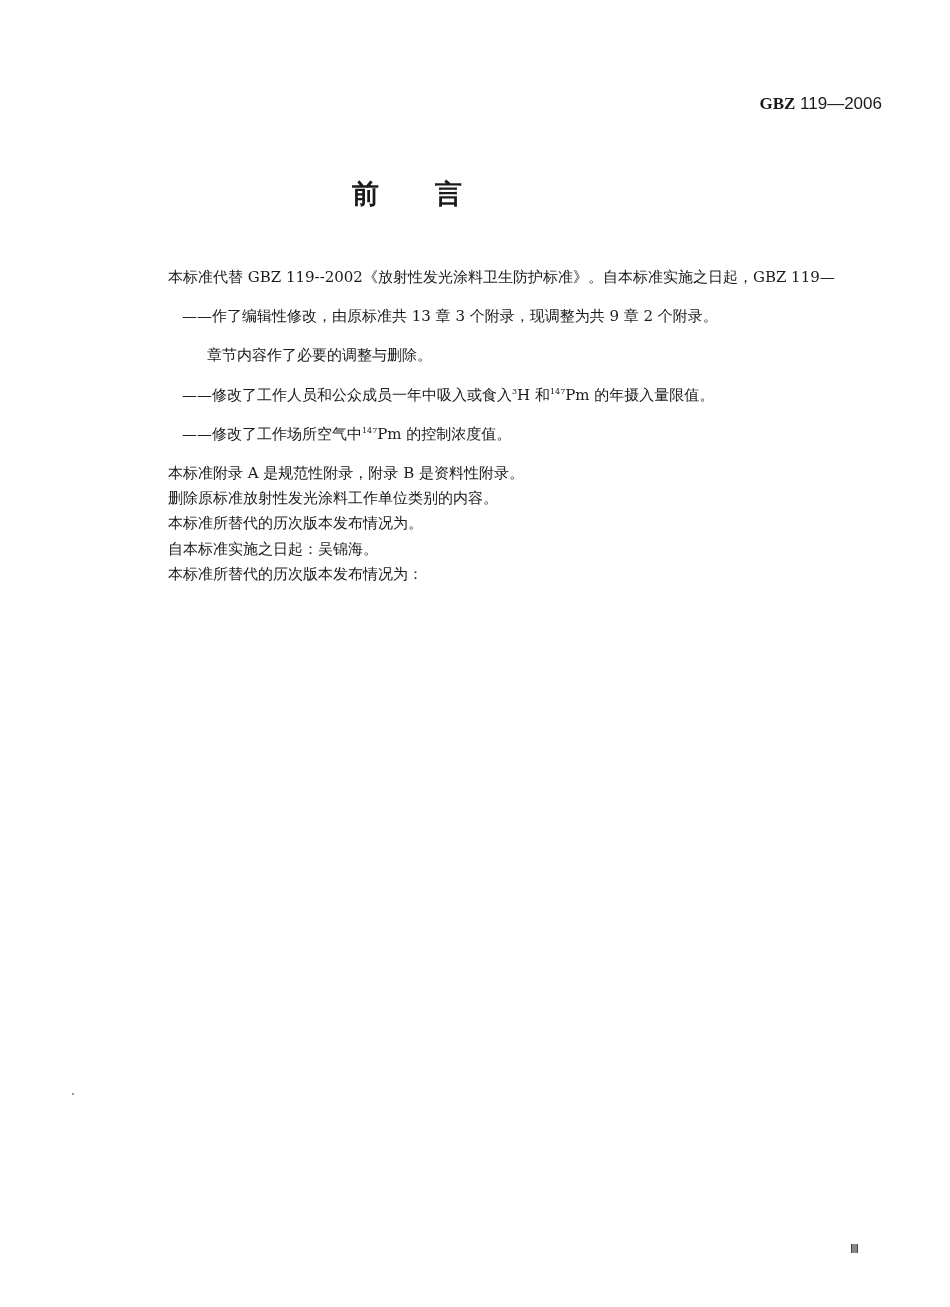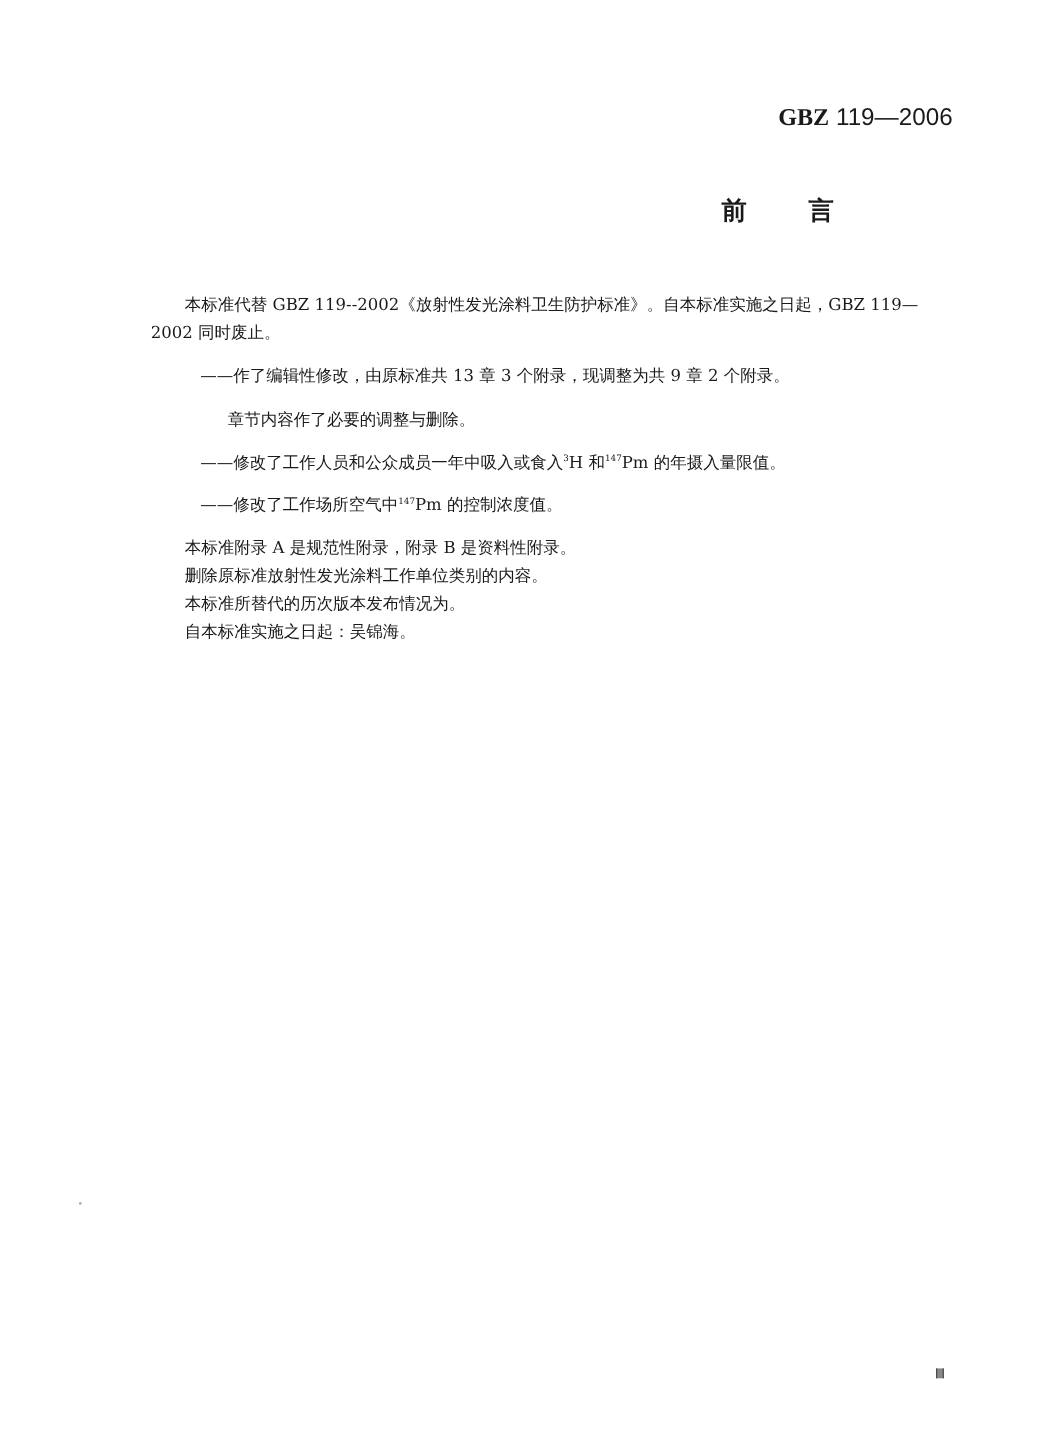--- a/index.html
+++ b/index.html
@@ -1,46 +1,46 @@
 <!DOCTYPE html>
 <html><head>
 <meta charset="utf-8">
 <style>
   html, body { margin: 0; padding: 0; background: #ffffff; }
   body { width: 950px; height: 1307px; position: relative; overflow: hidden;
          font-family: "DejaVu Serif", "Liberation Serif", serif; color: #1a1a1a; }
-  .std-code { position: absolute; top: 94px; right: 84px; font-size: 22px;
+  .std-code { position: absolute; top: 94px; right: 68px; font-size: 17px;
               font-family: "Liberation Sans", "DejaVu Sans", sans-serif; }
   .std-code b { font-family: "Liberation Serif", serif; font-weight: bold; }
-  .title { position: absolute; top: 176px; left: 0; width: 814px; text-align: right;
-           font-family: "DejaVu Sans", sans-serif; font-weight: bold; font-size: 23px;
+  .title { position: absolute; top: 176px; left: 0; width: 814px; text-align: center;
+           font-family: "DejaVu Sans", sans-serif; font-weight: bold; font-size: 27px;
            letter-spacing: 56px; padding-left: 56px; box-sizing: border-box; }
   .body { position: absolute; top: 265px; left: 137px; width: 730px; font-size: 15px; line-height: 25.2px; }
   .p { text-indent: 31px; margin: 0; }
   .dash { margin: 14px; padding-left: 31px; text-indent: -0px; }
   .dash .cont { display: block; padding-left: 25px; }
   sup { font-size: 8px; vertical-align: 6px; line-height: 0; }
   .speck { position: absolute; left: 72px; top: 1093px; width: 2px; height: 2px; background: #999; }
   .page-no { position: absolute; left: 851px; top: 1244px; width: 5px; height: 9px;
              border-left: 1px solid #444; border-right: 1px solid #444; background: #888; }
 </style>
 </head>
 <body>
 
 <div class="std-code"><b>GBZ</b><span> 119—2006</span></div>
 
 <div class="title">前言</div>
 
 <div class="body">
   <p class="p"><span>本标准代替 GBZ 119--2002《放射性发光涂料卫生防护标准》。自本标准实施之日起，GBZ 119—</span></p>
-  <p class="p" style="text-indent:0">2002 同时废止。</p>
   <p class="dash">——作了编辑性修改，由原标准共 13 章 3 个附录，现调整为共 9 章 2 个附录。</p>
   <p class="dash"><span class="cont">章节内容作了必要的调整与删除。</span></p>
   <p class="dash"><span>——修改了工作人员和公众成员一年中吸入或食入</span><sup>3</sup><span>H 和</span><sup>147</sup><span>Pm 的年摄入量限值。</span></p>
   <p class="dash"><span>——修改了工作场所空气中</span><sup>147</sup><span>Pm 的控制浓度值。</span></p>
   <p class="p">本标准附录 A 是规范性附录，附录 B 是资料性附录。</p>
   <p class="p">删除原标准放射性发光涂料工作单位类别的内容。</p>
   <p class="p">本标准所替代的历次版本发布情况为。</p>
   <p class="p">自本标准实施之日起：吴锦海。</p>
+  <p class="p">本标准所替代的历次版本发布情况为：</p>
 </div>
 
 <div class="speck"></div>
 <div class="page-no" title=""></div>
 
 </body></html>

